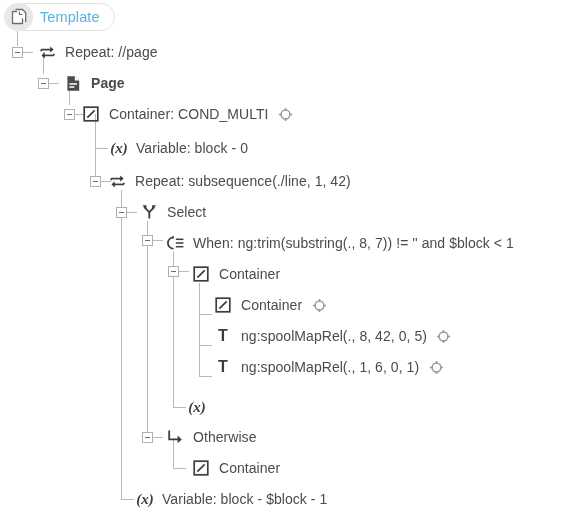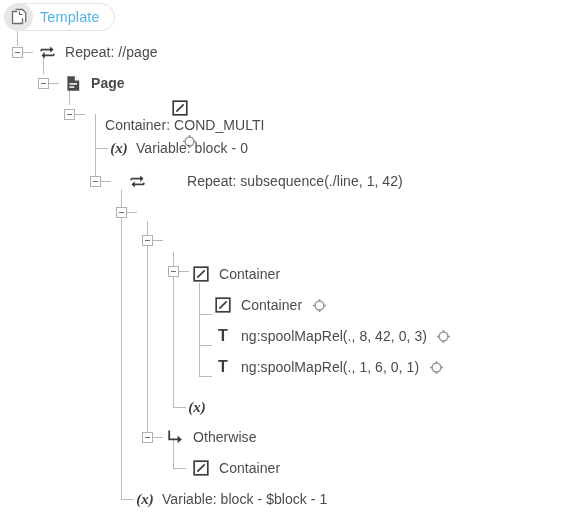--- a/index.html
+++ b/index.html
@@ -225,55 +225,78 @@
       <svg width="15" height="17" viewBox="0 0 15 17" aria-hidden="true">
         <path d="M1.4 1.2 h7.4 l4.4 4.4 v10.2 h-11.8 z" fill="#4b4b4b"></path>
         <path d="M8.8 1.2 v4.4 h4.4" fill="#ffffff"></path>
         <rect x="3.4" y="8.2" width="7.6" height="1.5" fill="#ffffff"></rect>
         <rect x="3.4" y="11.3" width="5.0" height="1.5" fill="#ffffff"></rect>
       </svg>
     </span>
     <span class="label">Page</span>
   </div>
 
-  <div class="row" style="left:105px; top:99px;flex-direction:column;">
+  <div class="row" style="left:82px; top:99px;">
     <span class="node-icon">
       <svg width="16" height="16" viewBox="0 0 16 16" aria-hidden="true">
         <rect x="1.2" y="1.2" width="13.6" height="13.6" fill="none" stroke="#3d3d3d" stroke-width="1.7"></rect>
         <path d="M4.3 11.7 L11.7 4.3" fill="none" stroke="#3d3d3d" stroke-width="1.7"></path>
       </svg>
     </span>
     <span class="label">Container: COND_MULTI</span>
     <span class="after-icon">
       <svg width="15" height="15" viewBox="0 0 15 15" aria-hidden="true">
         <circle cx="7.5" cy="7.5" r="4.4" fill="none" stroke="#9a9a9a" stroke-width="1.5"></circle>
         <path d="M7.5 0.9 v3 M7.5 11.1 v3 M0.9 7.5 h3 M11.1 7.5 h3" fill="none" stroke="#9a9a9a" stroke-width="1.5"></path>
       </svg>
     </span>
   </div>
 
   <div class="row" style="left:108px; top:133px;">
     <span class="varmark">(x)</span>
     <span class="label">Variable: block - 0</span>
   </div>
 
-  <div class="row" style="left:128px; top:166px;gap:32px;">
+  <div class="row" style="left:108px; top:166px;">
     <span class="node-icon">
       <svg width="17" height="15" viewBox="0 0 17 15" aria-hidden="true">
         <path d="M2.2 4.6 h11.2" fill="none" stroke="#3d3d3d" stroke-width="1.7"></path>
         <path d="M11.2 1.5 l3.3 3.1 l-3.3 3.1 z" fill="#3d3d3d"></path>
         <path d="M14.8 10.4 h-11.2" fill="none" stroke="#3d3d3d" stroke-width="1.7"></path>
         <path d="M5.8 7.3 l-3.3 3.1 l3.3 3.1 z" fill="#3d3d3d"></path>
         <path d="M2.2 4.6 v1.6 M14.8 10.4 v-1.6" fill="none" stroke="#3d3d3d" stroke-width="1.7"></path>
       </svg>
     </span>
     <span class="label">Repeat: subsequence(./line, 1, 42)</span>
   </div>
 
-
+  <div class="row" style="left:140px; top:197px;">
+    <span class="node-icon">
+      <svg width="17" height="16" viewBox="0 0 17 16" aria-hidden="true">
+        <path d="M8.3 14.6 V8.2 L3.0 2.8" fill="none" stroke="#3d3d3d" stroke-width="1.8" stroke-linecap="butt"></path>
+        <path d="M1.4 1.2 h4.1 v4.1 z" fill="#3d3d3d"></path>
+        <path d="M8.3 8.2 L13.4 3.0" fill="none" stroke="#3d3d3d" stroke-width="1.8"></path>
+        <path d="M15.2 1.2 h-4.1 v4.1 z" fill="#3d3d3d"></path>
+      </svg>
+    </span>
+    <span class="label">Select</span>
+  </div>
+
+  <div class="row" style="left:166px; top:228px;">
+    <span class="node-icon">
+      <svg width="19" height="16" viewBox="0 0 19 16" aria-hidden="true">
+        <path d="M8.0 2.0 A6 6 0 1 0 8.0 14.0" fill="none" stroke="#3d3d3d" stroke-width="1.8"></path>
+        <path d="M8.0 0.4 v3.4 l-2.8 -1.7 z" fill="#3d3d3d"></path>
+        <rect x="10.4" y="3.3" width="8.0" height="1.6" fill="#3d3d3d"></rect>
+        <rect x="10.4" y="7.2" width="8.0" height="1.6" fill="#3d3d3d"></rect>
+        <rect x="10.4" y="11.1" width="8.0" height="1.6" fill="#3d3d3d"></rect>
+      </svg>
+    </span>
+    <span class="label">When: ng:trim(substring(., 8, 7)) != '' and $block &lt; 1</span>
+  </div>
 
   <div class="row" style="left:192px; top:259px;">
     <span class="node-icon">
       <svg width="16" height="16" viewBox="0 0 16 16" aria-hidden="true">
         <rect x="1.2" y="1.2" width="13.6" height="13.6" fill="none" stroke="#3d3d3d" stroke-width="1.7"></rect>
         <path d="M4.3 11.7 L11.7 4.3" fill="none" stroke="#3d3d3d" stroke-width="1.7"></path>
       </svg>
     </span>
     <span class="label">Container</span>
   </div>
@@ -289,21 +312,21 @@
     <span class="after-icon">
       <svg width="15" height="15" viewBox="0 0 15 15" aria-hidden="true">
         <circle cx="7.5" cy="7.5" r="4.4" fill="none" stroke="#9a9a9a" stroke-width="1.5"></circle>
         <path d="M7.5 0.9 v3 M7.5 11.1 v3 M0.9 7.5 h3 M11.1 7.5 h3" fill="none" stroke="#9a9a9a" stroke-width="1.5"></path>
       </svg>
     </span>
   </div>
 
   <div class="row" style="left:214px; top:321px;">
     <span class="tmark">T</span>
-    <span class="label">ng:spoolMapRel(., 8, 42, 0, 3)</span>
+    <span class="label">ng:spoolMapRel(., 8, 42, 0, 5)</span>
     <span class="after-icon">
       <svg width="15" height="15" viewBox="0 0 15 15" aria-hidden="true">
         <circle cx="7.5" cy="7.5" r="4.4" fill="none" stroke="#9a9a9a" stroke-width="1.5"></circle>
         <path d="M7.5 0.9 v3 M7.5 11.1 v3 M0.9 7.5 h3 M11.1 7.5 h3" fill="none" stroke="#9a9a9a" stroke-width="1.5"></path>
       </svg>
     </span>
   </div>
 
   <div class="row" style="left:214px; top:352px;">
     <span class="tmark">T</span>

